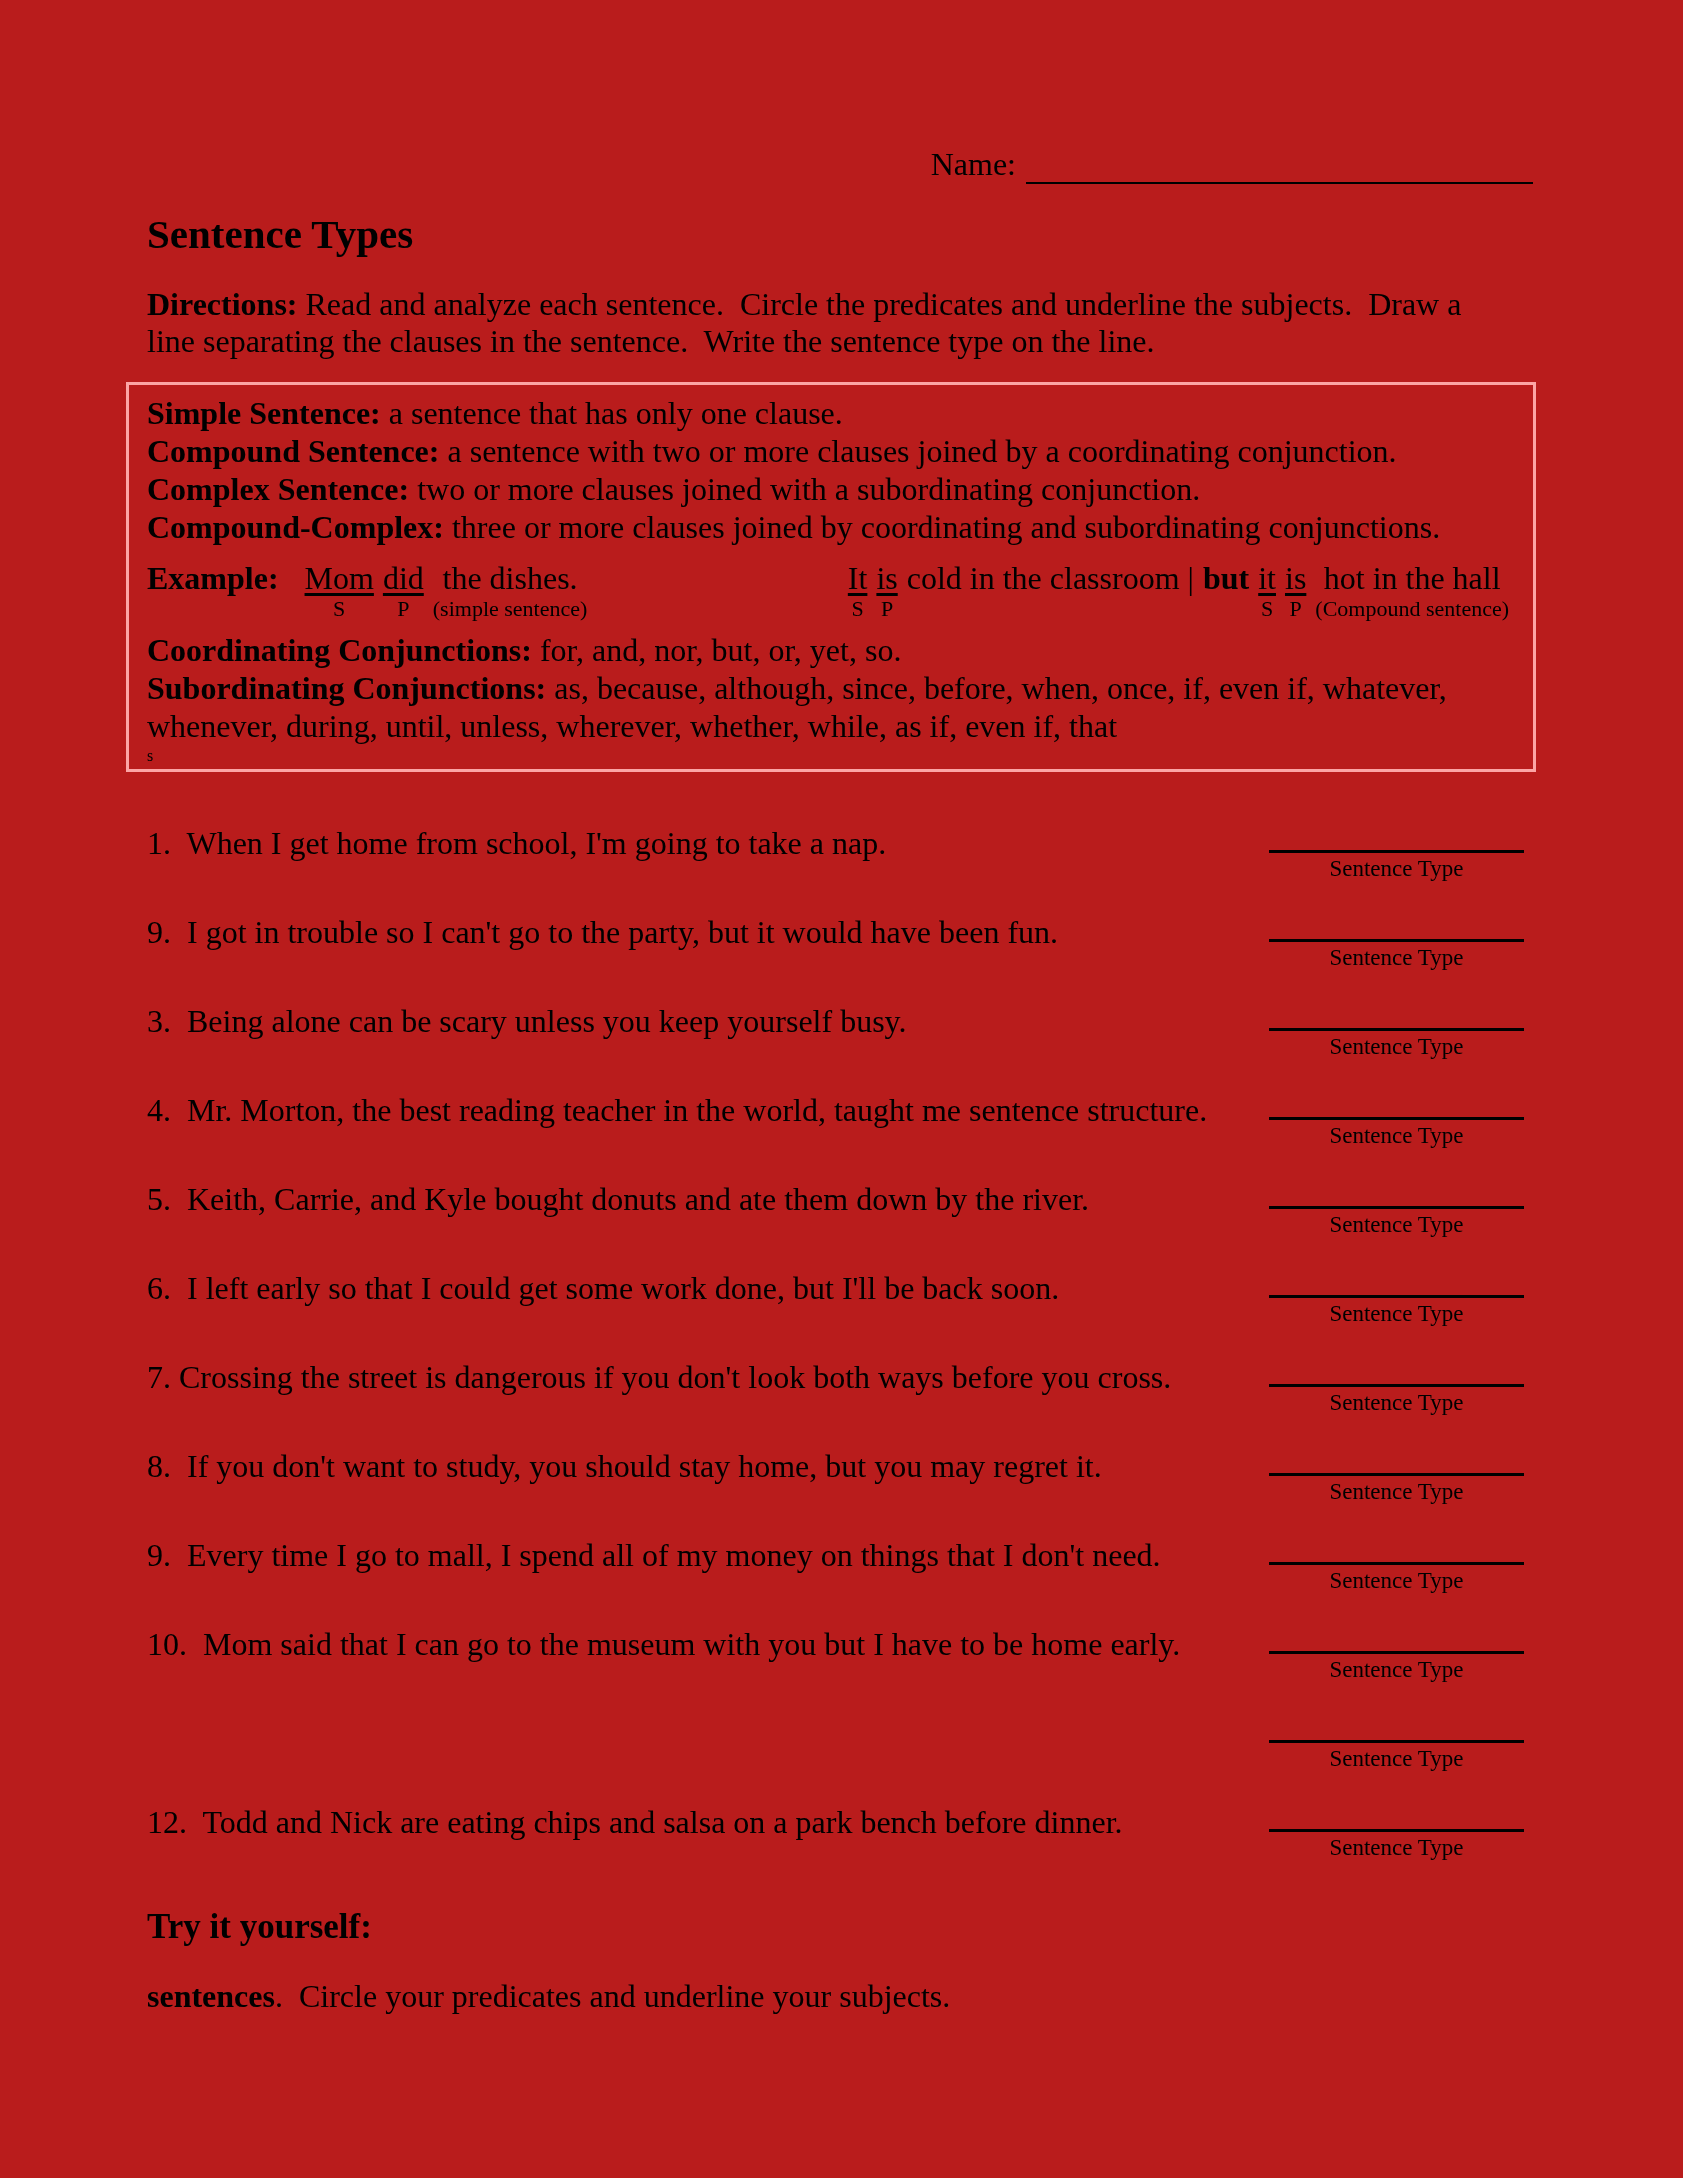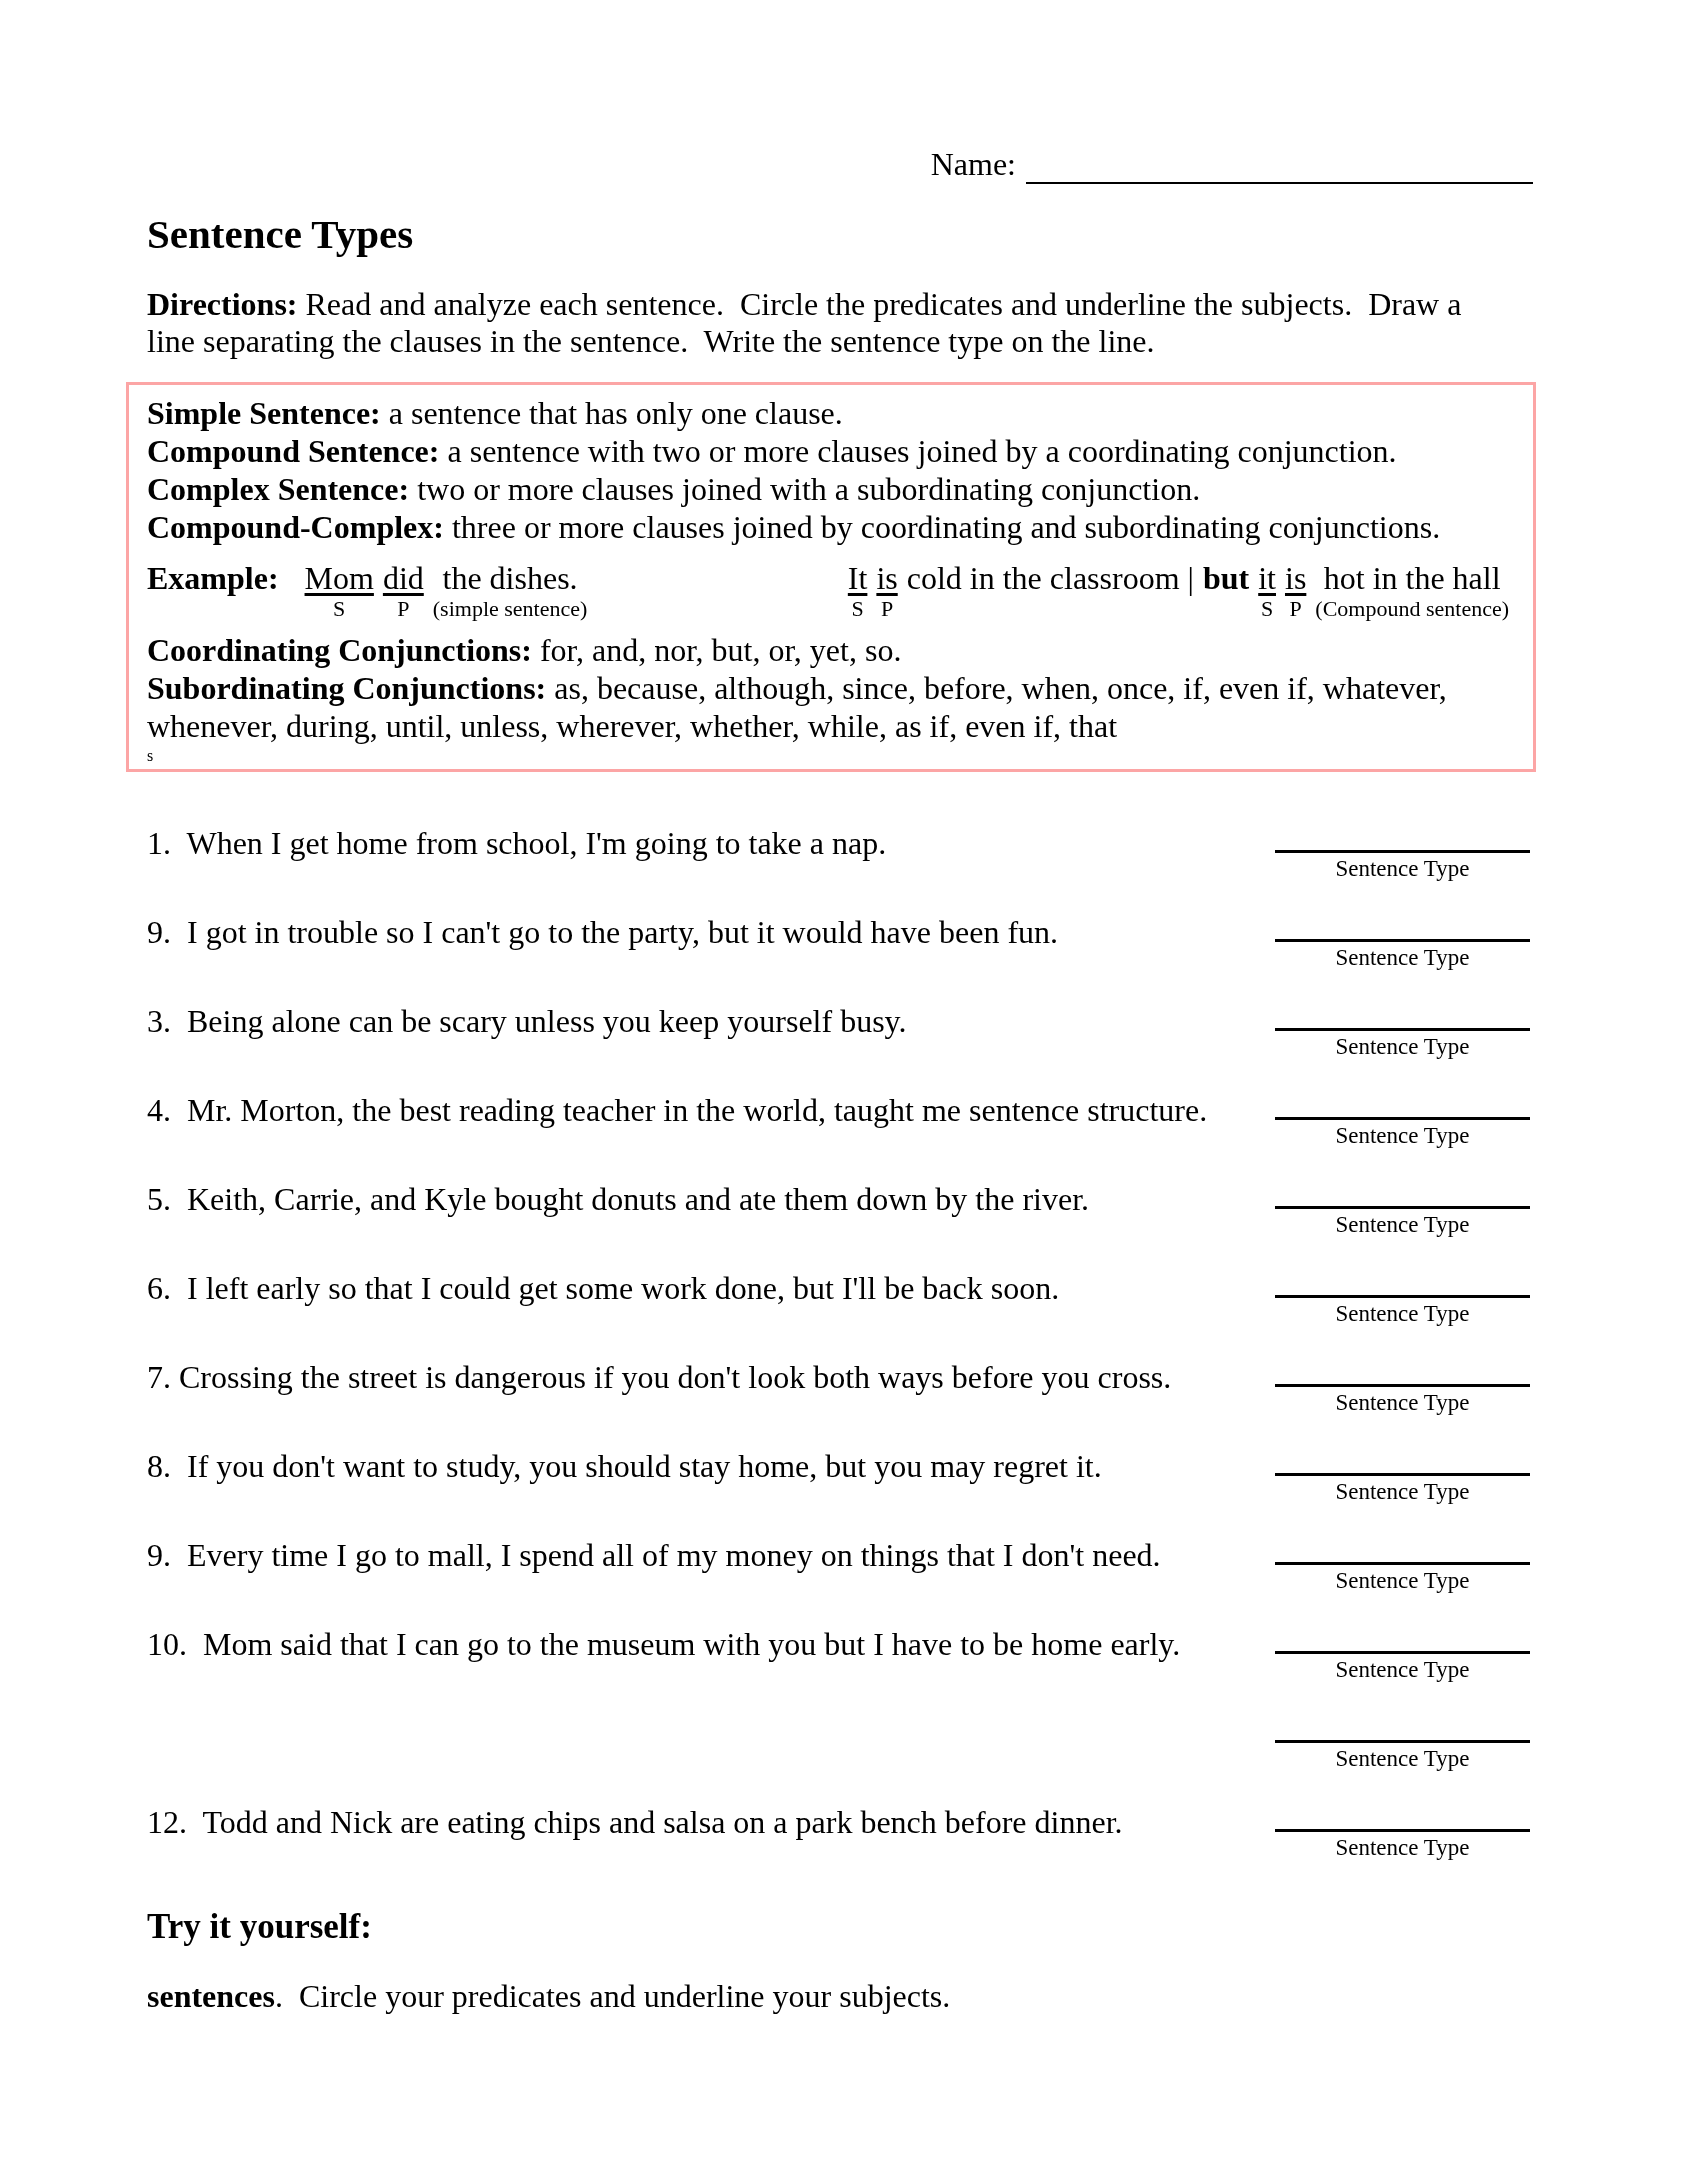--- a/index.html
+++ b/index.html
@@ -1,17 +1,17 @@
 <!DOCTYPE html>
 <html><head>
 <meta charset="utf-8">
 <style>
   html,body{margin:0;padding:0;background:#e8e8e8;}
   .page{
-    width:1683px;height:2178px;background:#ffffff;color:#000000;
+    width:1683px;height:2178px;background:#b91c1c;color:#000000;
     font-family:"Liberation Serif","DejaVu Serif",serif;
     font-size:32px;position:relative;box-sizing:border-box;
     padding:142px 150px 0 147px;margin:0 auto;overflow:hidden;
   }
   .b{font-weight:bold;}
   .i{font-style:italic;}
   .line{white-space:pre-wrap;}
 
   
   .name-row{display:flex;justify-content:flex-end;align-items:flex-end;height:42px;}
@@ -46,21 +46,21 @@
   .tok .subsmall{display:block;font-size:22px;line-height:24px;text-align:left;white-space:nowrap;}
 
   .conjs{margin-top:10px;}
   .conj-line{line-height:38px;white-space:pre-wrap;}
   .footnote{font-size:16px;line-height:18px;margin-top:2px;}
 
   
   .questions{margin-top:50px;}
   .q-row{position:relative;height:89px;}
   .q-sentence{line-height:42px;white-space:pre-wrap;max-width:1148px;}
-  .q-answer{position:absolute;right:3px;top:28px;width:255px;}
+  .q-answer{position:absolute;right:9px;top:28px;width:255px;}
   .ans-line{border-top:3px solid #000;height:0;}
   .ans-label{text-align:center;font-size:23px;line-height:26px;padding-top:3px;
              font-family:"Liberation Serif","DejaVu Serif",serif;}
 
   
   .tryit{margin-top:16px;}
   .tryit-h{font-weight:bold;font-size:35px;line-height:42px;}
   .tryit-p{margin:26px 0 0 0;}
   .tryit-p .line{line-height:45px;}
 </style>

